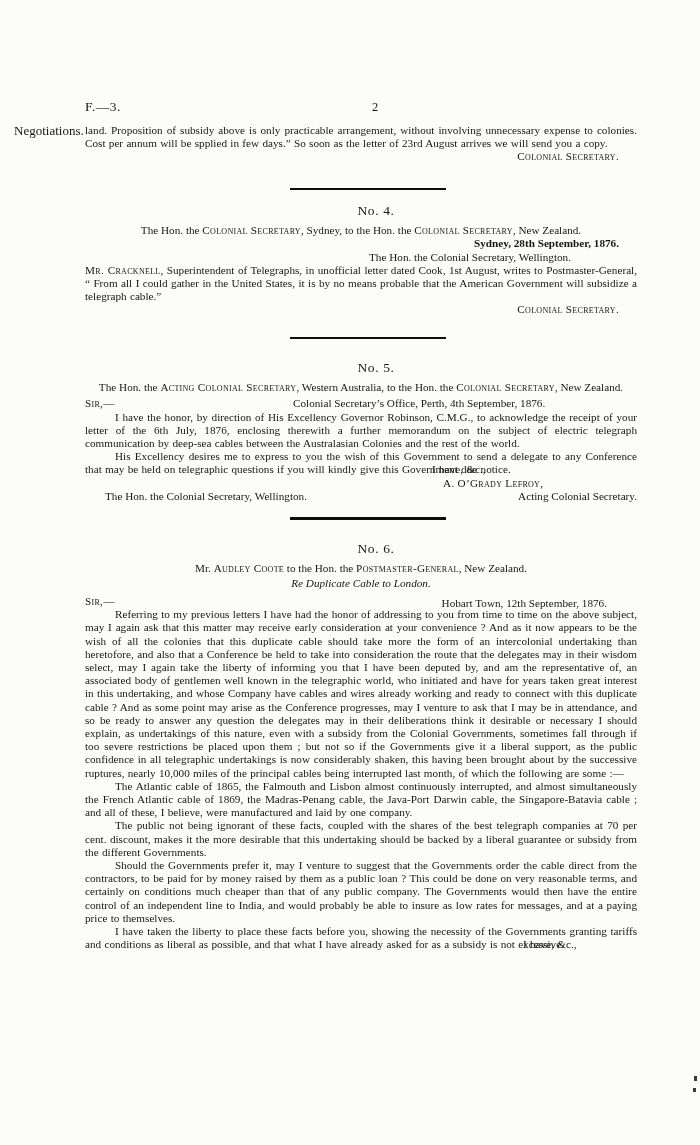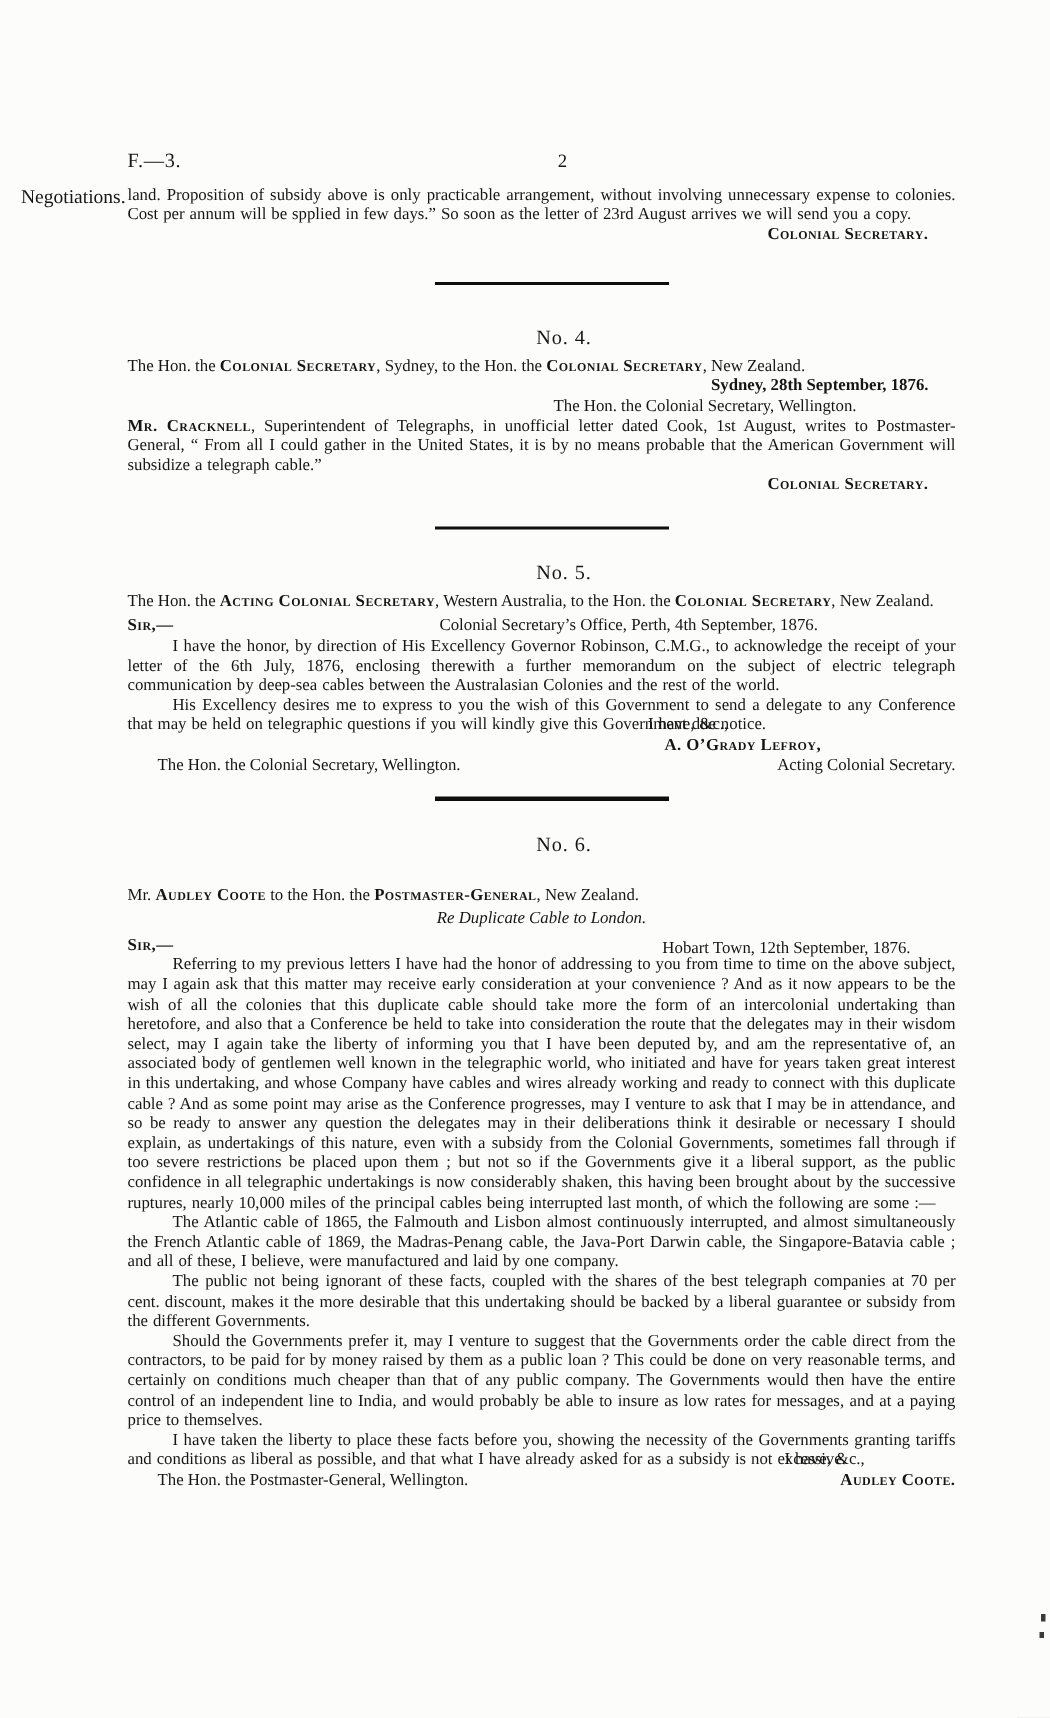--- a/index.html
+++ b/index.html
@@ -8,43 +8,43 @@
     background:#fcfcfa;color:#161616;
     font-family:"Liberation Serif","DejaVu Serif",serif;
     overflow:hidden;
   }
   .doc-ref{position:absolute;left:85px;top:99px;font-size:13.5px;letter-spacing:.5px;}
   .page-num{position:absolute;left:85px;top:100px;width:552px;text-align:center;padding-left:14px;font-size:12.5px;}
   .margin-note{position:absolute;left:14px;top:126px;width:66px;font-size:13px;line-height:9px;}
   .content{position:absolute;left:85px;top:124px;width:552px;font-size:11.2px;line-height:13.2px;}
   .just{text-align:justify;word-spacing:.5px;}
   .indent{text-indent:30px;}
-  .sc{font-variant:small-caps;letter-spacing:.3px;font-weight:bold;}
+  .sc{font-variant:small-caps;letter-spacing:.3px;}
   .sig-right{text-align:right;padding-right:18px;}
   .rule{height:2.6px;background:#0e0e0e;width:156px;margin-left:205px;}
   .no-head{text-align:center;padding-left:30px;font-size:13.5px;line-height:16px;letter-spacing:.6px;}
   .rule1{margin-top:24px;}
-  .num4{margin-top:27px;}
-  .head-line{line-height:13.2px;margin-top:5px;}
+  .num4{margin-top:13px;}
+  .head-line{text-align:center;line-height:13.2px;margin-top:5px;}
   .date-r{text-align:right;padding-right:18px;font-weight:bold;}
   .addr-r{text-align:right;padding-right:66px;}
   .rule2{margin-top:20px;}
   .num5{margin-top:21px;}
   .sir-line{position:relative;height:13.2px;margin-top:3px;}
   .sir{position:absolute;left:0;top:0;}
   .office{position:absolute;left:208px;top:0;white-space:nowrap;}
   .date-abs{position:absolute;right:30px;top:2px;white-space:nowrap;}
   .rel{position:relative;}
   .vale5{position:absolute;left:317px;bottom:0;white-space:nowrap;}
   .vale6{position:absolute;left:408px;bottom:0;white-space:nowrap;}
   .lefroy{margin-left:358px;}
   .closing{display:flex;justify-content:space-between;}
   .closing .left{padding-left:20px;}
   .subject{text-align:center;font-style:italic;margin-top:2px;}
-  .head6{margin-top:20px;}
+  .head6{margin-top:5px;}
   .sir6{margin-top:5px;}
   .rule3{margin-top:14px;}
   .num6{margin-top:21px;}
   .artifact{position:absolute;background:#3a3a3a;}
   .a1{right:3px;top:1076px;width:3px;height:5px;}
   .a2{right:4px;top:1088px;width:3px;height:4px;}
 </style>
 </head>
 <body>
 
@@ -91,22 +91,18 @@
     <div class="subject">Re Duplicate Cable to London.</div>
     <div class="sir-line sir6">
       <span class="sir sc">Sir,—</span>
       <span class="date-abs">Hobart Town, 12th September, 1876.</span>
     </div>
     <div class="just indent">Referring to my previous letters I have had the honor of addressing to you from time to time on the above subject, may I again ask that this matter may receive early consideration at your convenience ?  And as it now appears to be the wish of all the colonies that this duplicate cable should take more the form of an intercolonial undertaking than heretofore, and also that a Conference be held to take into consideration the route that the delegates may in their wisdom select, may I again take the liberty of informing you that I have been deputed by, and am the representative of, an associated body of gentlemen well known in the telegraphic world, who initiated and have for years taken great interest in this undertaking, and whose Company have cables and wires already working and ready to connect with this duplicate cable ?  And as some point may arise as the Conference progresses, may I venture to ask that I may be in attendance, and so be ready to answer any question the delegates may in their deliberations think it desirable or necessary I should explain, as undertakings of this nature, even with a subsidy from the Colonial Governments, sometimes fall through if too severe restrictions be placed upon them ; but not so if the Governments give it a liberal support, as the public confidence in all telegraphic undertakings is now considerably shaken, this having been brought about by the successive ruptures, nearly 10,000 miles of the principal cables being interrupted last month, of which the following are some :—</div>
     <div class="just indent">The Atlantic cable of 1865, the Falmouth and Lisbon almost continuously interrupted, and almost simultaneously the French Atlantic cable of 1869, the Madras-Penang cable, the Java-Port Darwin cable, the Singapore-Batavia cable ; and all of these, I believe, were manufactured and laid by one company.</div>
     <div class="just indent">The public not being ignorant of these facts, coupled with the shares of the best telegraph companies at 70 per cent. discount, makes it the more desirable that this undertaking should be backed by a liberal guarantee or subsidy from the different Governments.</div>
     <div class="just indent">Should the Governments prefer it, may I venture to suggest that the Governments order the cable direct from the contractors, to be paid for by money raised by them as a public loan ?  This could be done on very reasonable terms, and certainly on conditions much cheaper than that of any public company.  The Governments would then have the entire control of an independent line to India, and would probably be able to insure as low rates for messages, and at a paying price to themselves.</div>
     <div class="just indent rel"><span>I have taken the liberty to place these facts before you, showing the necessity of the Governments granting tariffs and conditions as liberal as possible, and that what I have already asked for as a subsidy is not excessive.</span><span class="vale6">I have, &amp;c.,</span></div>
-    <div class="closing">
-      <span class="left">The Hon. the Postmaster-General, Wellington.</span>
-      <span class="sc">Audley Coote.</span>
-    </div>
 
   </div>
 
   <div class="artifact a1"></div>
   <div class="artifact a2"></div>
 </div>
 
 </body></html>

